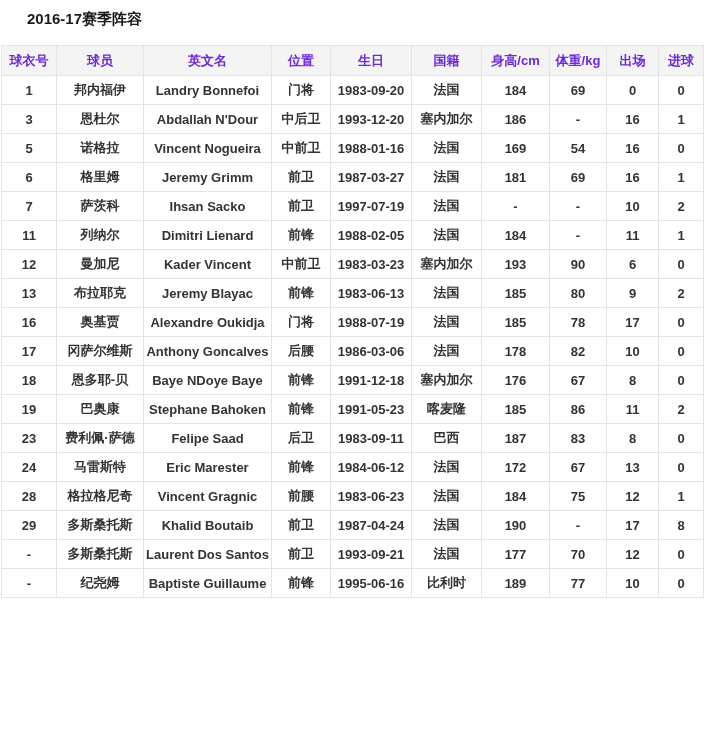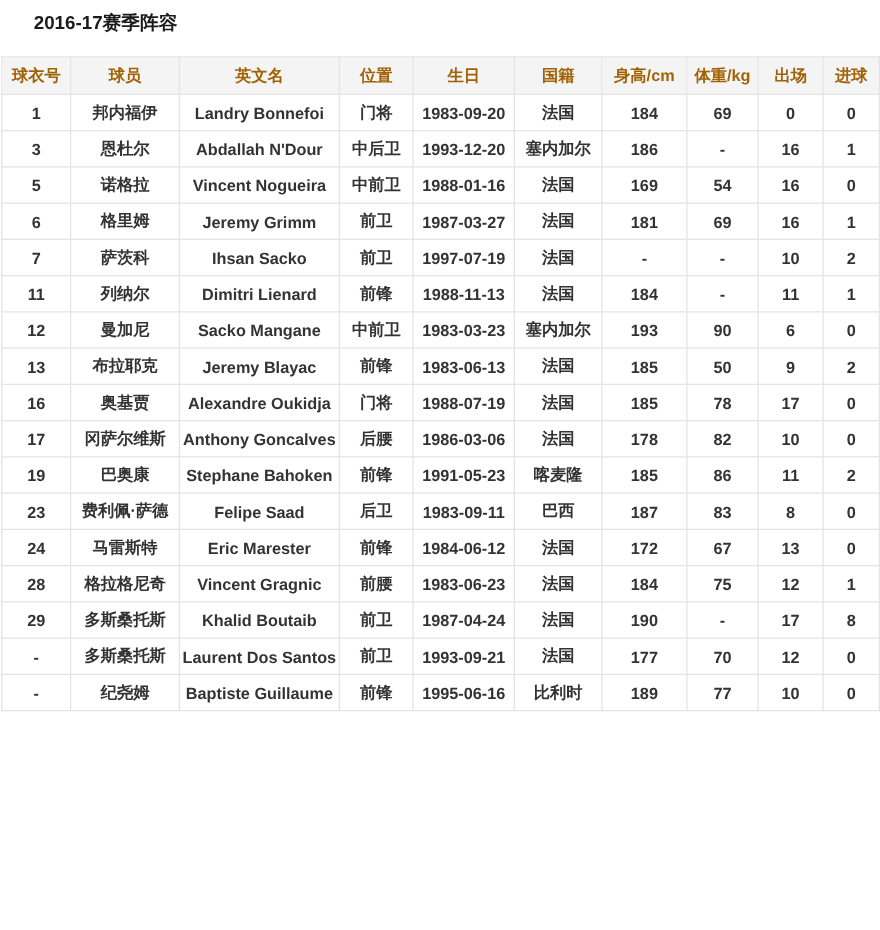--- a/index.html
+++ b/index.html
@@ -39,21 +39,21 @@
     font-size: 13px;
     font-weight: bold;
     color: #333333;
     padding: 0 2px;
     white-space: nowrap;
     overflow: hidden;
   }
   table.squad thead th {
     background: #f4f4f4;
     height: 30px;
-    color: #a16207;
+    color: #6d28d9;
   }
   table.squad tbody td {
     background: #ffffff;
     height: 29px;
   }
 </style>
 </head>
 <body>
 
 <div class="page">
@@ -145,48 +145,48 @@
           <td>-</td>
           <td>-</td>
           <td>10</td>
           <td>2</td>
         </tr>
         <tr>
           <td>11</td>
           <td>列纳尔</td>
           <td>Dimitri Lienard</td>
           <td>前锋</td>
-          <td>1988-11-13</td>
+          <td>1988-02-05</td>
           <td>法国</td>
           <td>184</td>
           <td>-</td>
           <td>11</td>
           <td>1</td>
         </tr>
         <tr>
           <td>12</td>
           <td>曼加尼</td>
-          <td>Sacko Mangane</td>
+          <td>Kader Vincent</td>
           <td>中前卫</td>
           <td>1983-03-23</td>
           <td>塞内加尔</td>
           <td>193</td>
           <td>90</td>
           <td>6</td>
           <td>0</td>
         </tr>
         <tr>
           <td>13</td>
           <td>布拉耶克</td>
           <td>Jeremy Blayac</td>
           <td>前锋</td>
           <td>1983-06-13</td>
           <td>法国</td>
           <td>185</td>
-          <td>50</td>
+          <td>80</td>
           <td>9</td>
           <td>2</td>
         </tr>
         <tr>
           <td>16</td>
           <td>奥基贾</td>
           <td>Alexandre Oukidja</td>
           <td>门将</td>
           <td>1988-07-19</td>
           <td>法国</td>
@@ -198,20 +198,32 @@
         <tr>
           <td>17</td>
           <td>冈萨尔维斯</td>
           <td>Anthony Goncalves</td>
           <td>后腰</td>
           <td>1986-03-06</td>
           <td>法国</td>
           <td>178</td>
           <td>82</td>
           <td>10</td>
+          <td>0</td>
+        </tr>
+        <tr>
+          <td>18</td>
+          <td>恩多耶-贝</td>
+          <td>Baye NDoye Baye</td>
+          <td>前锋</td>
+          <td>1991-12-18</td>
+          <td>塞内加尔</td>
+          <td>176</td>
+          <td>67</td>
+          <td>8</td>
           <td>0</td>
         </tr>
         <tr>
           <td>19</td>
           <td>巴奥康</td>
           <td>Stephane Bahoken</td>
           <td>前锋</td>
           <td>1991-05-23</td>
           <td>喀麦隆</td>
           <td>185</td>

